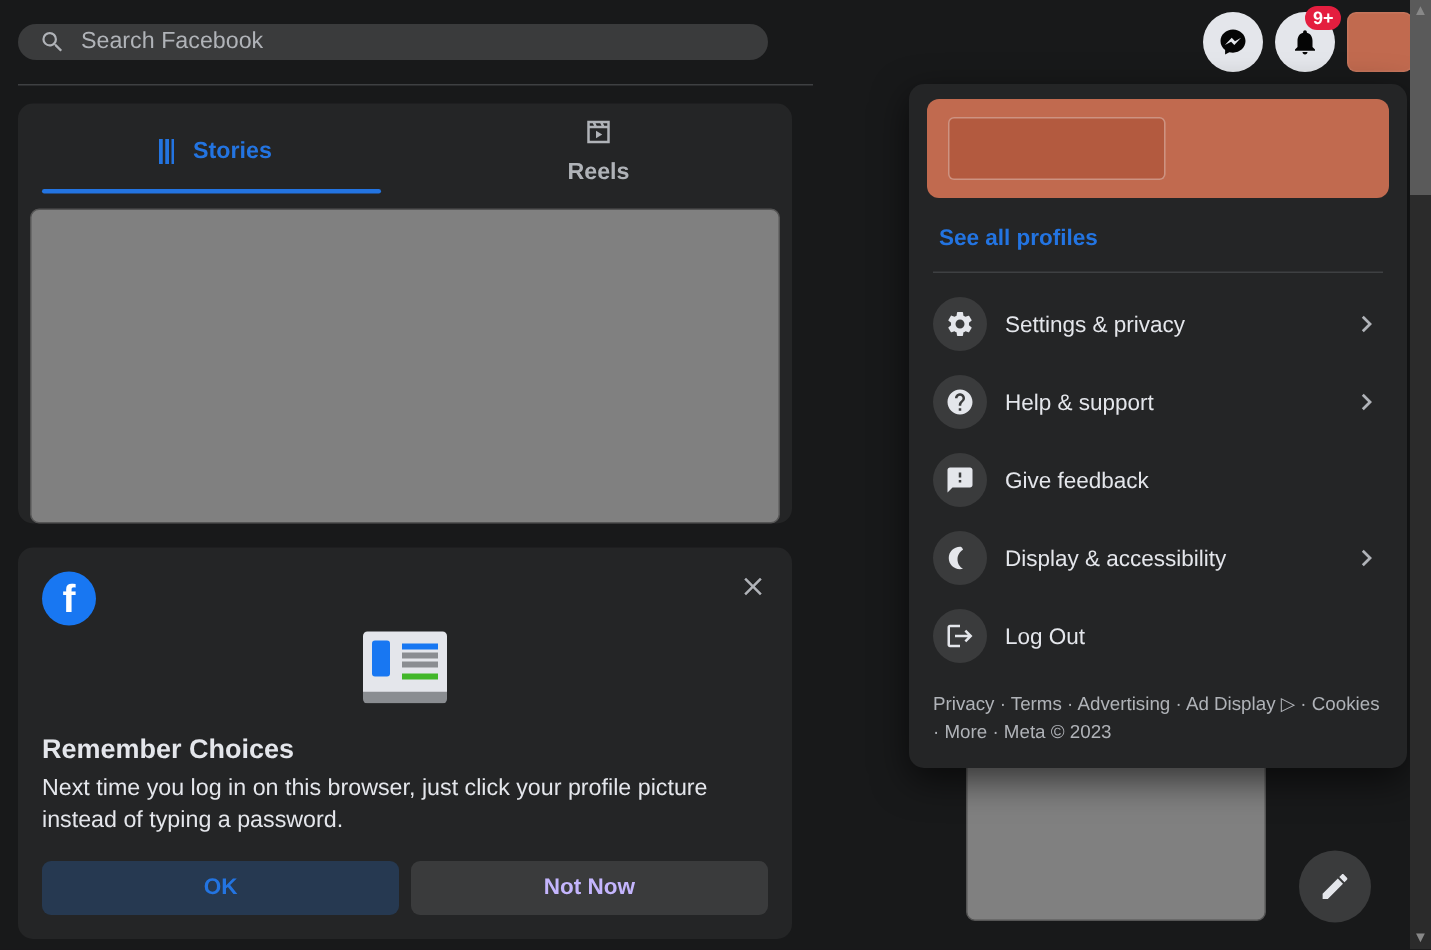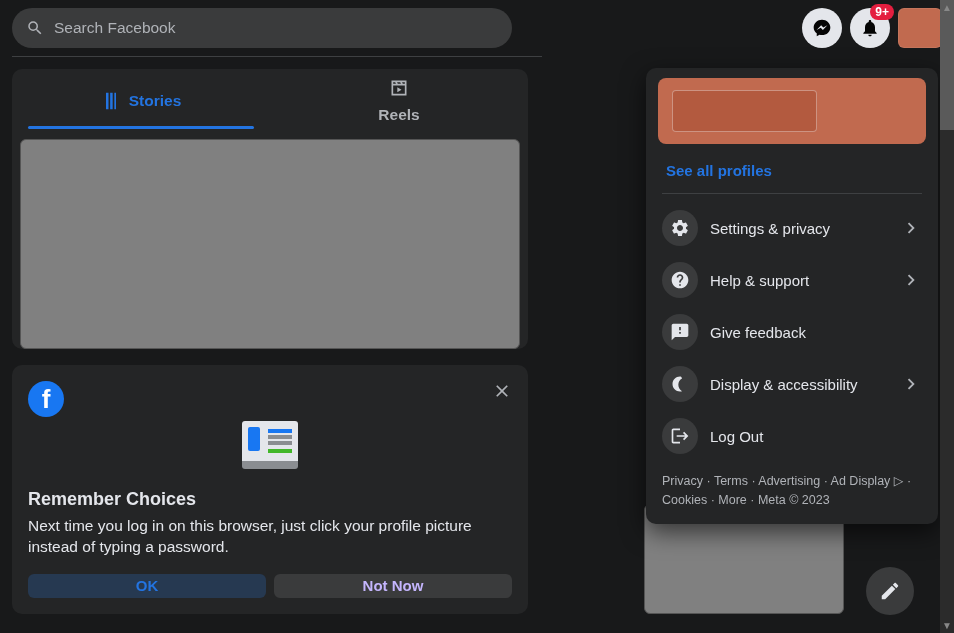--- a/index.html
+++ b/index.html
@@ -1,19 +1,19 @@
 <!DOCTYPE html>
 <html><head>
   <meta charset="utf-8">
   <style>
     * { margin: 0; padding: 0; box-sizing: border-box; font-family: -apple-system, BlinkMacSystemFont, "Segoe UI", Helvetica, Arial, sans-serif; }
     body { background: #18191a; color: #e4e6eb; width: 954px; height: 633px; overflow: hidden; position: relative; }
 
     .topbar { height: 56px; display: flex; align-items: center; padding: 0 12px; position: relative; }
-    .search-wrap { width: 500px; height: 40px; background: #3a3b3c; border-radius: 50px; display: flex; align-items: center; padding: 0 14px; }
+    .search-wrap { width: 500px; height: 24px; background: #3a3b3c; border-radius: 50px; display: flex; align-items: center; padding: 0 14px; }
     .search-wrap svg { width: 18px; height: 18px; fill: #b0b3b8; margin-right: 10px; }
     .search-wrap input { background: transparent; border: none; outline: none; color: #e4e6eb; font-size: 15.5px; flex: 1; }
     .search-wrap input::placeholder { color: #b0b3b8; }
 
     .topbar-right { position: absolute; right: 12px; top: 8px; display: flex; align-items: center; gap: 8px; }
     .circle-btn { width: 40px; height: 40px; border-radius: 50%; background: #e4e6eb; display: flex; align-items: center; justify-content: center; position: relative; cursor: pointer; }
     .circle-btn svg { width: 20px; height: 20px; fill: #050505; }
     .badge { position: absolute; top: -4px; right: -4px; background: #e41e3f; color: #fff; font-size: 12px; font-weight: 700; border-radius: 10px; padding: 1px 5px; min-width: 20px; text-align: center; }
     .avatar-btn { width: 44px; height: 40px; border-radius: 6px; background: #c16a4f; border: 1px solid rgba(255,255,255,0.08); }
 
@@ -37,25 +37,25 @@
     .remember-close { position: absolute; top: 12px; right: 12px; width: 28px; height: 28px; display: flex; align-items: center; justify-content: center; cursor: pointer; }
     .remember-close svg { width: 20px; height: 20px; fill: #b0b3b8; }
     .fb-icon { width: 36px; height: 36px; background: #1877f2; border-radius: 50%; display: flex; align-items: center; justify-content: center; color: #fff; font-weight: 900; font-size: 26px; }
     .illus-wrap { display: flex; justify-content: center; margin: 4px 0 20px 0; }
     .illus { width: 56px; height: 48px; background: #e4e6eb; border-radius: 3px; position: relative; border-bottom: 8px solid #8a8d91; }
     .illus::before { content: ""; position: absolute; top: 6px; left: 6px; width: 12px; height: 24px; background: #1877f2; border-radius: 2px; }
     .illus::after { content: ""; position: absolute; top: 8px; right: 6px; width: 24px; height: 4px; background: #1877f2; box-shadow: 0 6px 0 #8a8d91, 0 12px 0 #8a8d91, 0 20px 0 #42b72a; }
     .remember-card h3 { font-size: 18px; font-weight: 700; margin-bottom: 6px; }
     .remember-card p { font-size: 15.5px; color: #e4e6eb; line-height: 1.35; }
     .btn-row { display: flex; gap: 8px; margin-top: 16px; }
-    .btn { flex: 1; height: 24px; border-radius: 6px; font-size: 15px; font-weight: 600; border: none; cursor: pointer; }
+    .btn { flex: 1; height: 36px; border-radius: 6px; font-size: 15px; font-weight: 600; border: none; cursor: pointer; }
     .btn.primary { background: #263951; color: #2374e1; }
     .btn.secondary { background: #3a3b3c; color: #c4b5fd; }
 
-    .dropdown { position: absolute; top: 68px; right: 16px; width: 292px; background: #242526; border-radius: 10px; box-shadow: 0 8px 24px rgba(0,0,0,0.6); padding: 8px; z-index: 50; }
+    .dropdown { position: absolute; top: 56px; right: 16px; width: 332px; background: #242526; border-radius: 10px; box-shadow: 0 8px 24px rgba(0,0,0,0.6); padding: 8px; z-index: 50; }
     .profile-card { background: #c16a4f; border-radius: 8px; height: 66px; margin: 2px 4px 8px 4px; display: flex; align-items: center; padding: 10px; }
     .profile-inner { width: 145px; height: 42px; background: #b35a3f; border: 1px solid rgba(255,255,255,0.35); border-radius: 4px; margin-left: 4px; }
     .see-profiles { color: #2374e1; font-size: 15px; font-weight: 600; padding: 10px 12px 14px 12px; cursor: pointer; }
     .dd-divider { height: 1px; background: #3e4042; margin: 0 8px 8px 8px; }
     .dd-item { display: flex; align-items: center; padding: 8px; border-radius: 8px; cursor: pointer; }
     .dd-icon { width: 36px; height: 36px; border-radius: 50%; background: #3a3b3c; display: flex; align-items: center; justify-content: center; margin-right: 12px; }
     .dd-icon svg { width: 20px; height: 20px; fill: #e4e6eb; }
     .dd-label { flex: 1; font-size: 15px; font-weight: 500; }
     .dd-chev { width: 22px; height: 22px; fill: #b0b3b8; }
     .footer-links { font-size: 12.5px; color: #b0b3b8; padding: 10px 8px 6px 8px; line-height: 1.5; }

